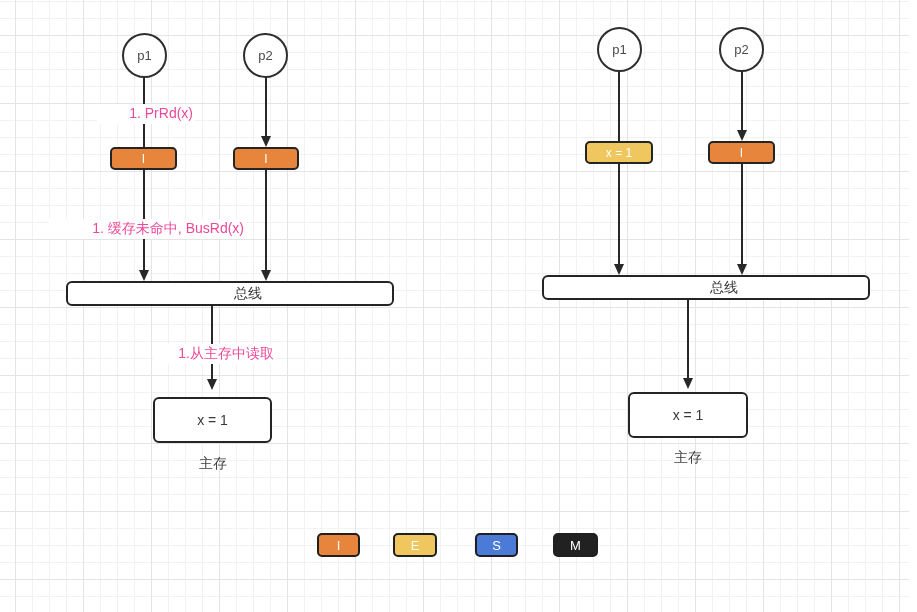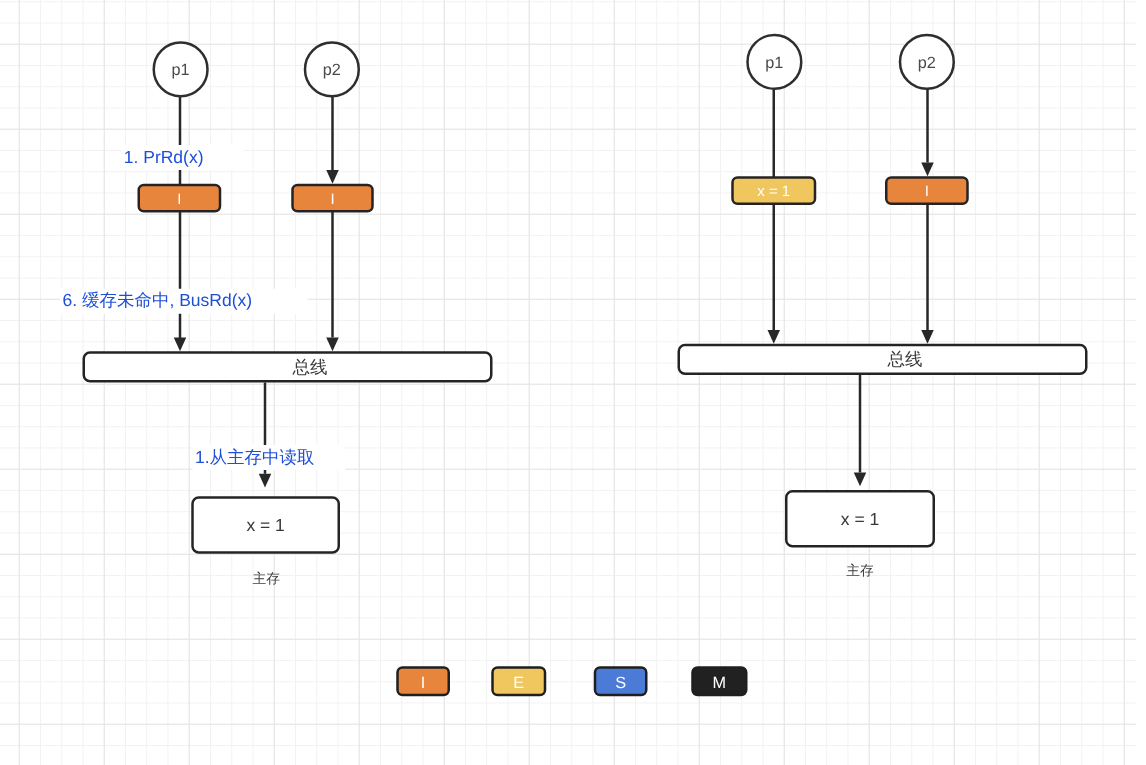--- a/index.html
+++ b/index.html
@@ -28,23 +28,23 @@
     font-size:12px;color:#ffffff;}
   .fill-orange{background:#e8853c;}
   .fill-yellow{background:#f0c75e;}
   .fill-blue{background:#4b7bd6;}
   .fill-black{background:#212121;}
   .bus{position:absolute;height:21px;border:2px solid #242424;border-radius:6px;
     background:#fff;display:flex;align-items:center;justify-content:center;
     font-size:14px;color:#383838;padding-left:36px;}
   .mem{position:absolute;border:2px solid #242424;border-radius:6px;background:#fff;
     display:flex;align-items:center;justify-content:center;font-size:14px;color:#383838;}
-  .lbl{position:absolute;background:#ffffff;font-size:14px;color:#1d4ed8;
-    text-align:left;line-height:1.25;padding:1px 2px;margin-top:12px;}
-  .caption{position:absolute;font-size:11px;color:#3d3d3d;text-align:center;}
+  .lbl{position:absolute;background:#ffffff;font-size:14px;color:#ec4899;
+    text-align:right;line-height:1.25;padding:1px 2px;}
+  .caption{position:absolute;font-size:14px;color:#3d3d3d;text-align:center;}
   .legend-item{position:absolute;height:20px;border:2px solid #1f1f1f;border-radius:5px;
     display:flex;align-items:center;justify-content:center;font-size:13px;color:#ffffff;}
 </style>
 </head>
 <body>
 
 <div class="canvas">
 
   <div>
 
@@ -60,21 +60,21 @@
     <div class="arrow" style="left:207px;top:379px"></div>
 
     <div class="proc" style="left:122px;top:33px">
       <span>p1</span>
     </div>
     <div class="proc" style="left:243px;top:33px">
       <span>p2</span>
     </div>
 
     <div class="lbl" style="left:97px;top:104px;width:94px">1. PrRd(x)</div>
-    <div class="lbl" style="left:48px;top:219px;width:194px">6. 缓存未命中, BusRd(x)</div>
+    <div class="lbl" style="left:48px;top:219px;width:194px">1. 缓存未命中, BusRd(x)</div>
     <div class="lbl" style="left:154px;top:344px;width:118px">1.从主存中读取</div>
 
     <div class="cachebox fill-orange" style="left:110px;top:147px;width:63px">
       <span>I</span>
     </div>
     <div class="cachebox fill-orange" style="left:233px;top:147px;width:62px">
       <span>I</span>
     </div>
 
     <div class="bus" style="left:66px;top:281px;width:288px">

